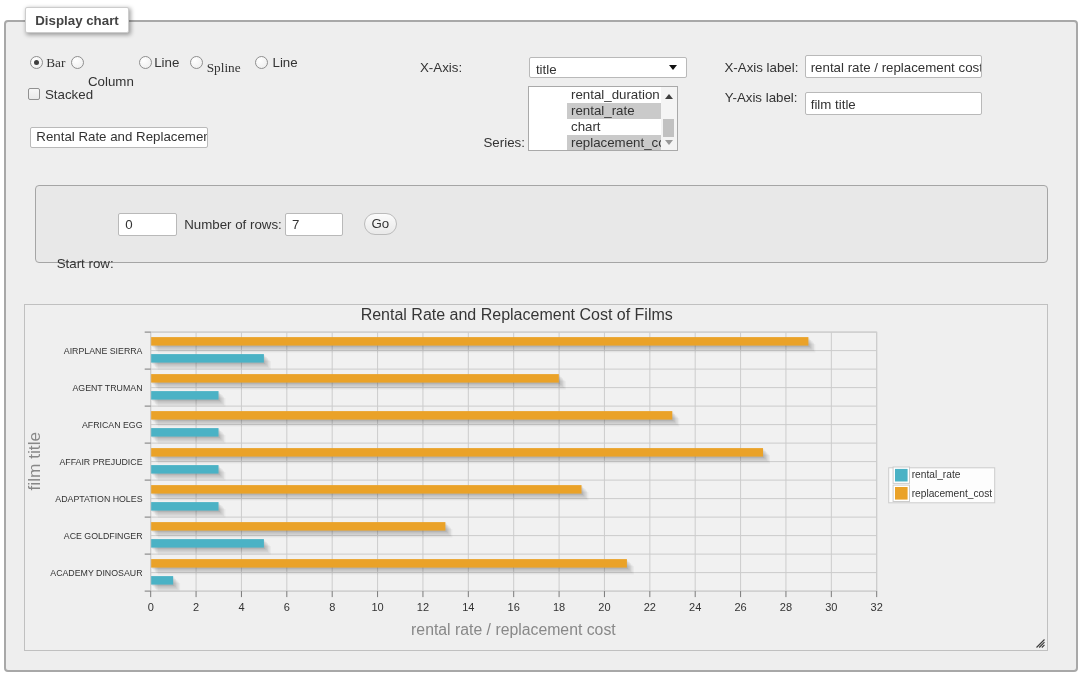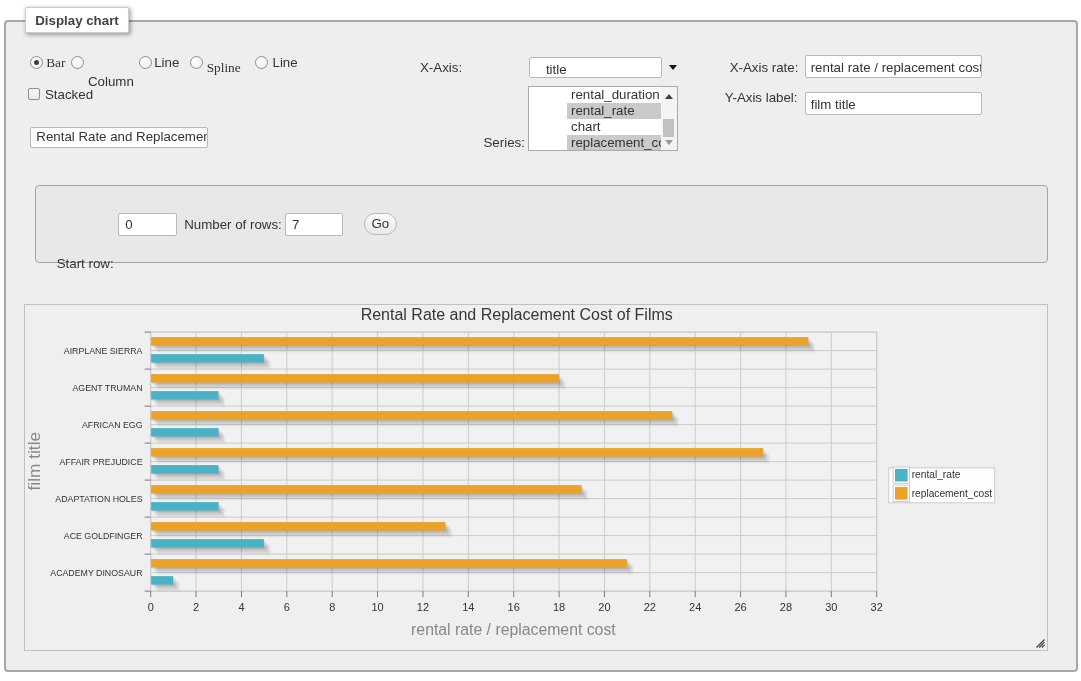--- a/index.html
+++ b/index.html
@@ -37,26 +37,26 @@
 <div class="radio" style="left:255px; top:55.5px;"></div>
 <div class="lab" style="left:272.5px; top:55.5px;">Line</div>
 
 <div class="check" style="left:28.2px; top:88px;"></div>
 <div class="lab" style="left:45px; top:87.5px;">Stacked</div>
 
 <div class="inp" style="left:30.3px; top:126.5px; width:177.5px; height:21.3px; line-height:17.3px;
      padding-left:5px;">Rental Rate and Replacement Cost of Films</div>
 
 <div class="lab" style="left:420px; top:61px; width:104.3px; text-align:left;">X-Axis:</div>
-<div class="inp" style="left:528.9px; top:56.8px; width:133px; height:20.9px; line-height:24.5px;
-     padding-left:16px;">title</div>
+<div class="inp" style="left:528.9px; top:56.8px; width:158px; height:20.9px; line-height:24.5px;
+     padding-left:6px;">title</div>
 <div class="abs" style="left:669px; top:64.5px; width:0; height:0; border-left:4.5px solid transparent;
      border-right:4.5px solid transparent; border-top:5.5px solid #111;"></div>
 
-<div class="lab" style="left:690px; top:61px; width:108.4px; text-align:right;">X-Axis rate:</div>
+<div class="lab" style="left:690px; top:61px; width:108.4px; text-align:right;">X-Axis label:</div>
 <div class="inp" style="left:804.7px; top:55px; width:176.9px; height:23px; line-height:24.3px;
      padding-left:5px;">rental rate / replacement cost</div>
 
 <div class="lab" style="left:690px; top:91.3px; width:107.5px; text-align:right;">Y-Axis label:</div>
 <div class="inp" style="left:804.7px; top:91.5px; width:176.9px; height:23px; line-height:24.3px;
      padding-left:5px;">film title</div>
 
 <div class="lab" style="left:420px; top:135.8px; width:104.9px; text-align:right;">Series:</div>
 <div class="inp" style="left:528px; top:85.8px; width:149.5px; height:65.2px; border-color:#a9a9a9; border-radius:0;padding-left:38px;">
   <div style="height:16.1px; line-height:15.7px; padding-left:4px;">rental_duration</div>

